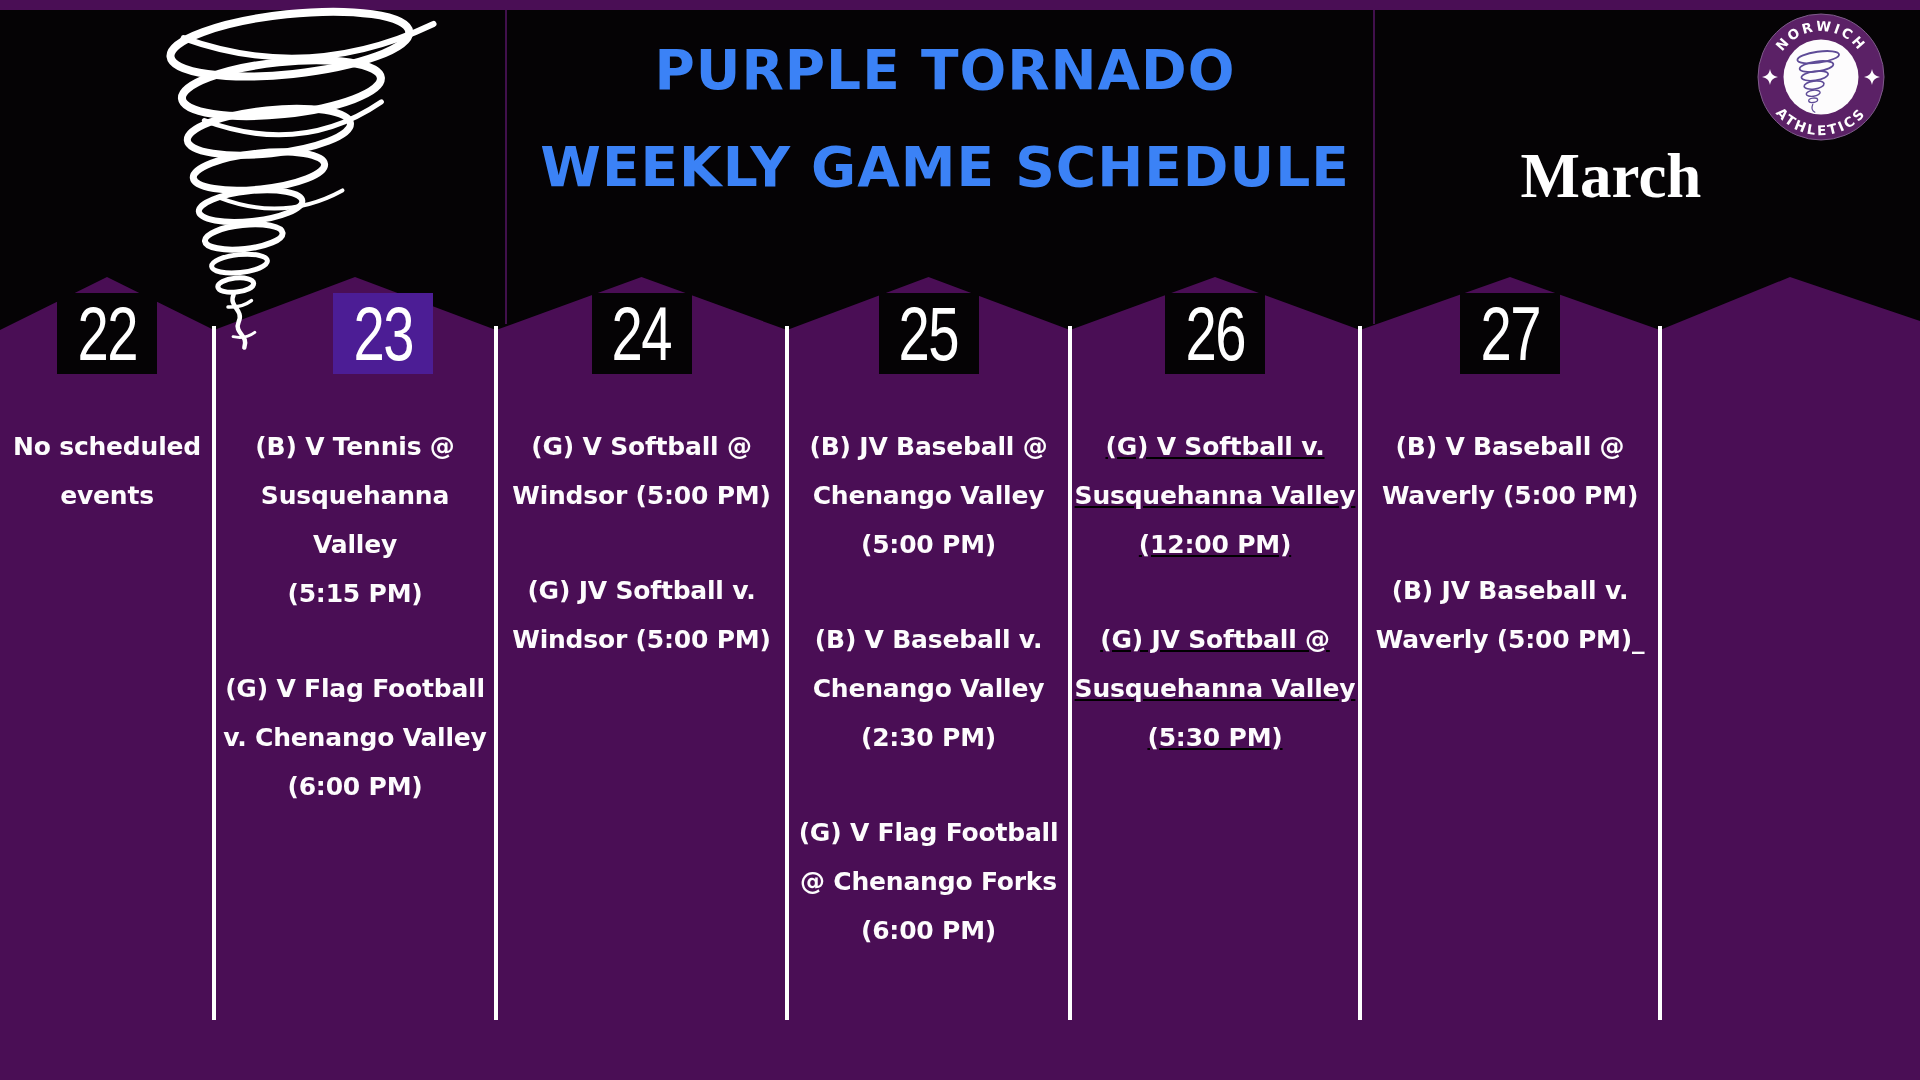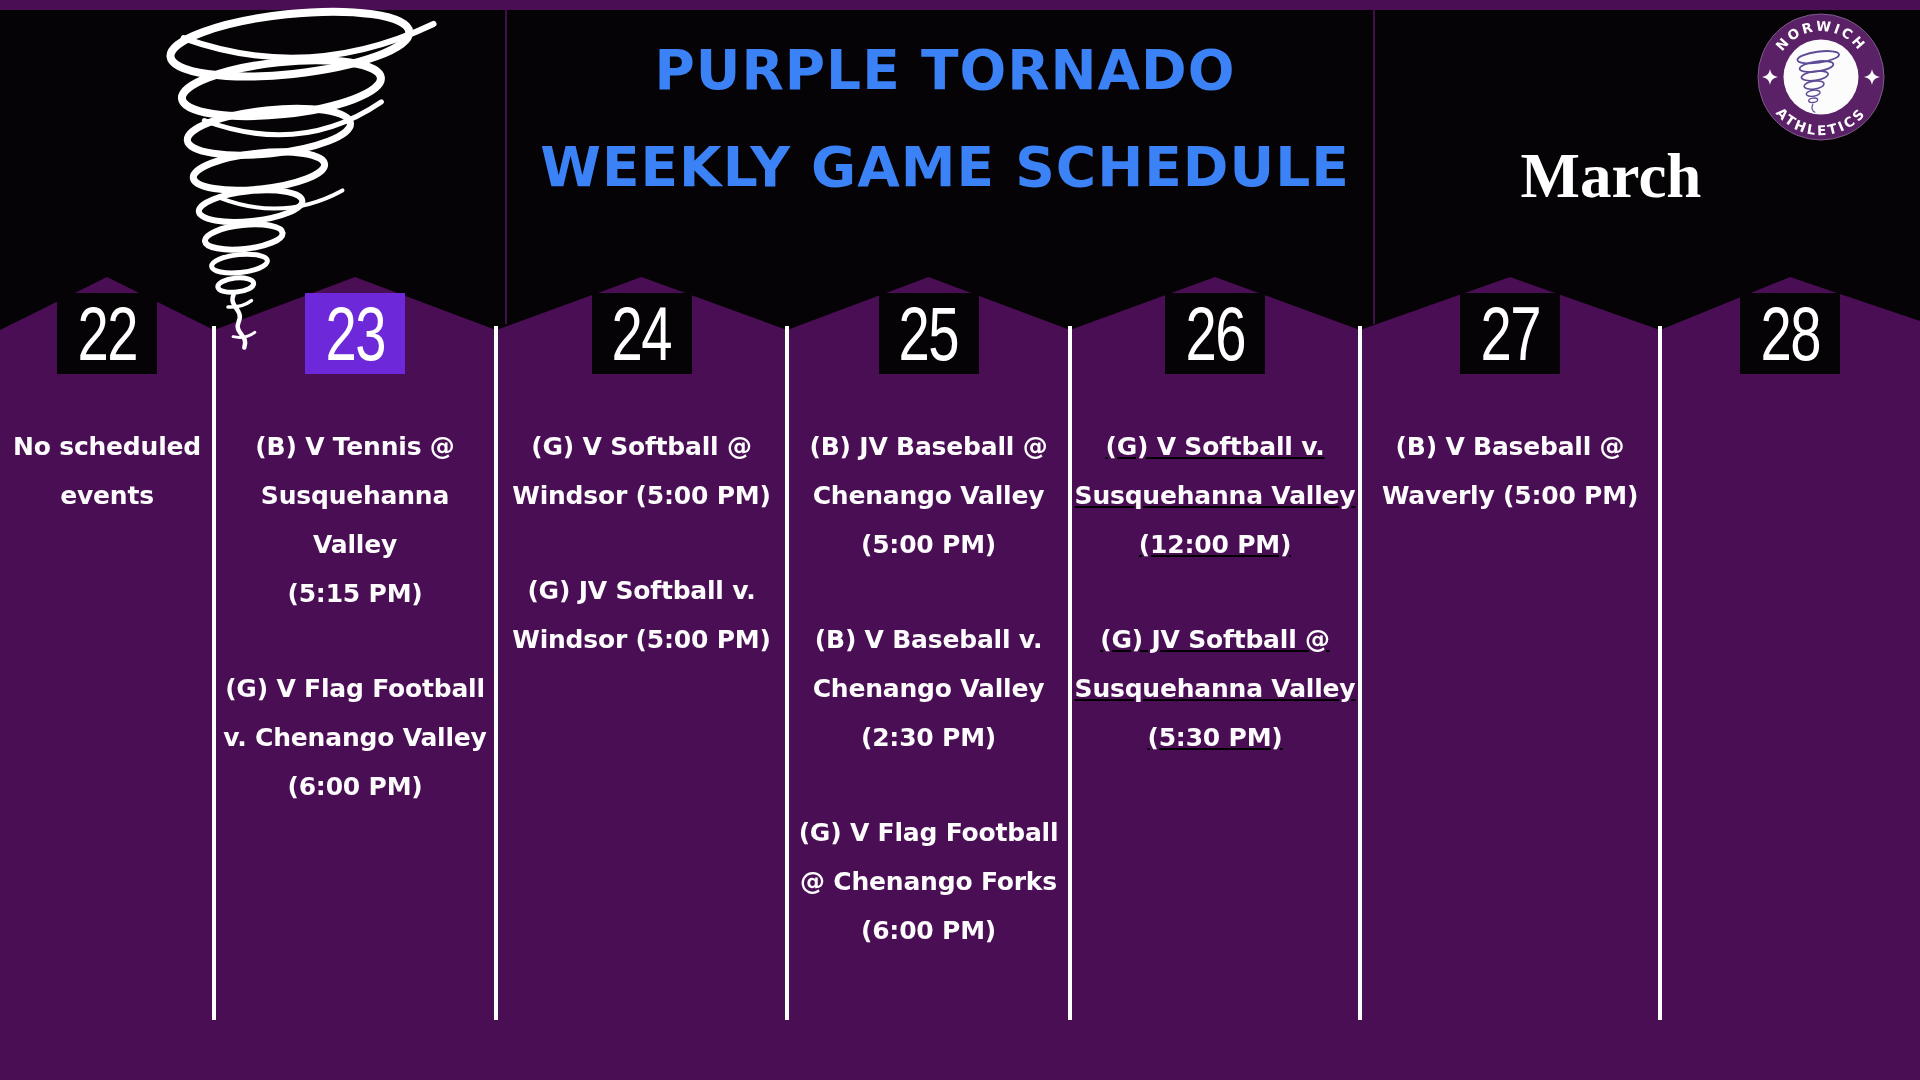--- a/index.html
+++ b/index.html
@@ -110,21 +110,21 @@
       <div class="day-col" style="left: 0px; width: 214px;">
         <div class="date-tag" style="background: rgb(5, 3, 5);">
           <span class="date-num">22</span>
         </div>
         <div class="events">
           <div class="no-events">No scheduled
 events</div>
         </div>
       </div>
       <div class="day-col" style="left: 214px; width: 282px;">
-        <div class="date-tag" style="background: #6d28d9;">
+        <div class="date-tag" style="background: #4c1d95; margin-left: 28px;">
           <span class="date-num">23</span>
         </div>
         <div class="events">
           <div class="event-item">(B) V Tennis @
 Susquehanna Valley
 (5:15 PM)</div>
           <div class="event-item">(G) V Flag Football
 v. Chenango Valley
 (6:00 PM)</div>
         </div>
@@ -169,26 +169,25 @@
 (5:30 PM)</div>
         </div>
       </div>
       <div class="day-col" style="left: 1360px; width: 300px;">
         <div class="date-tag" style="background: rgb(5, 3, 5);">
           <span class="date-num">27</span>
         </div>
         <div class="events">
           <div class="event-item">(B) V Baseball @
 Waverly (5:00 PM)</div>
+          <div class="event-item">(B) JV Baseball v.
+Waverly (5:00 PM)_</div>
         </div>
       </div>
       <div class="day-col" style="left: 1660px; width: 260px;">
-        <div class="date-tag" style="background: rgb(5, 3, 5);">
-          <span class="date-num">28</span>
-        </div>
         <div class="events"></div>
       </div>
     </div>
 
 <div class="divider" style="left: 212px;"></div>
     <div class="divider" style="left: 494px;"></div>
     <div class="divider" style="left: 785px;"></div>
     <div class="divider" style="left: 1068px;"></div>
     <div class="divider" style="left: 1358px;"></div>
     <div class="divider" style="left: 1658px;"></div>

